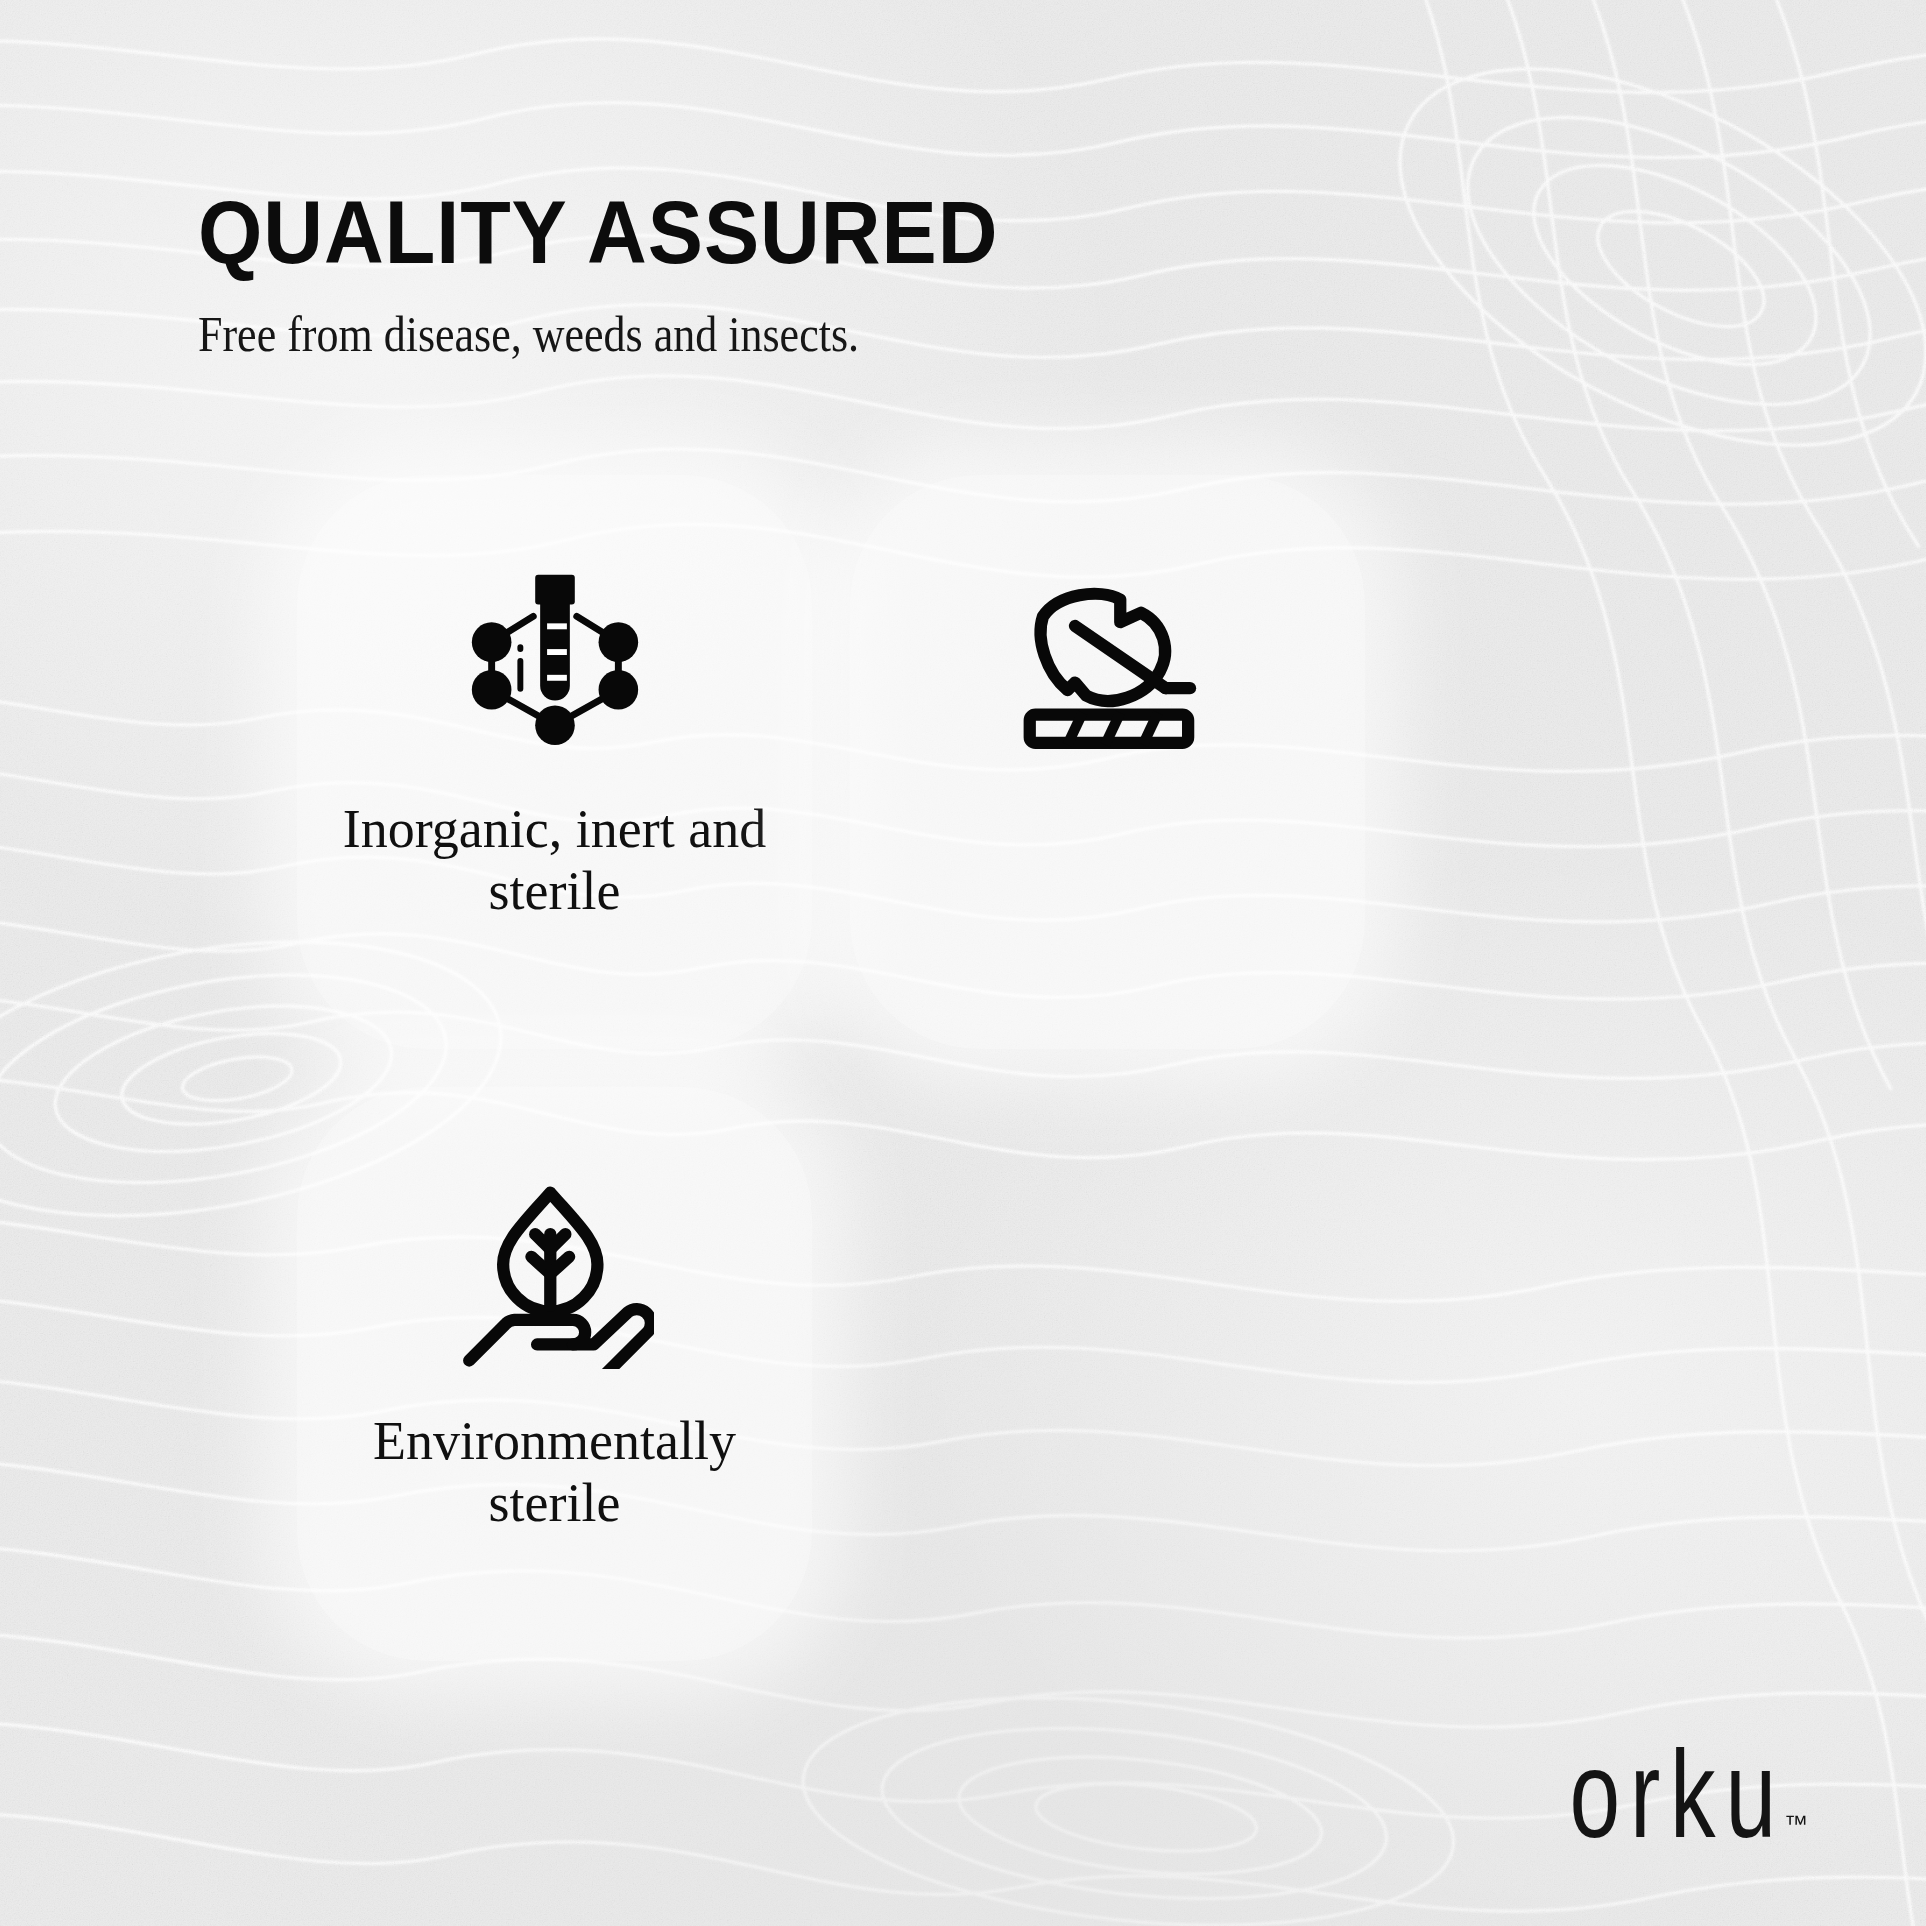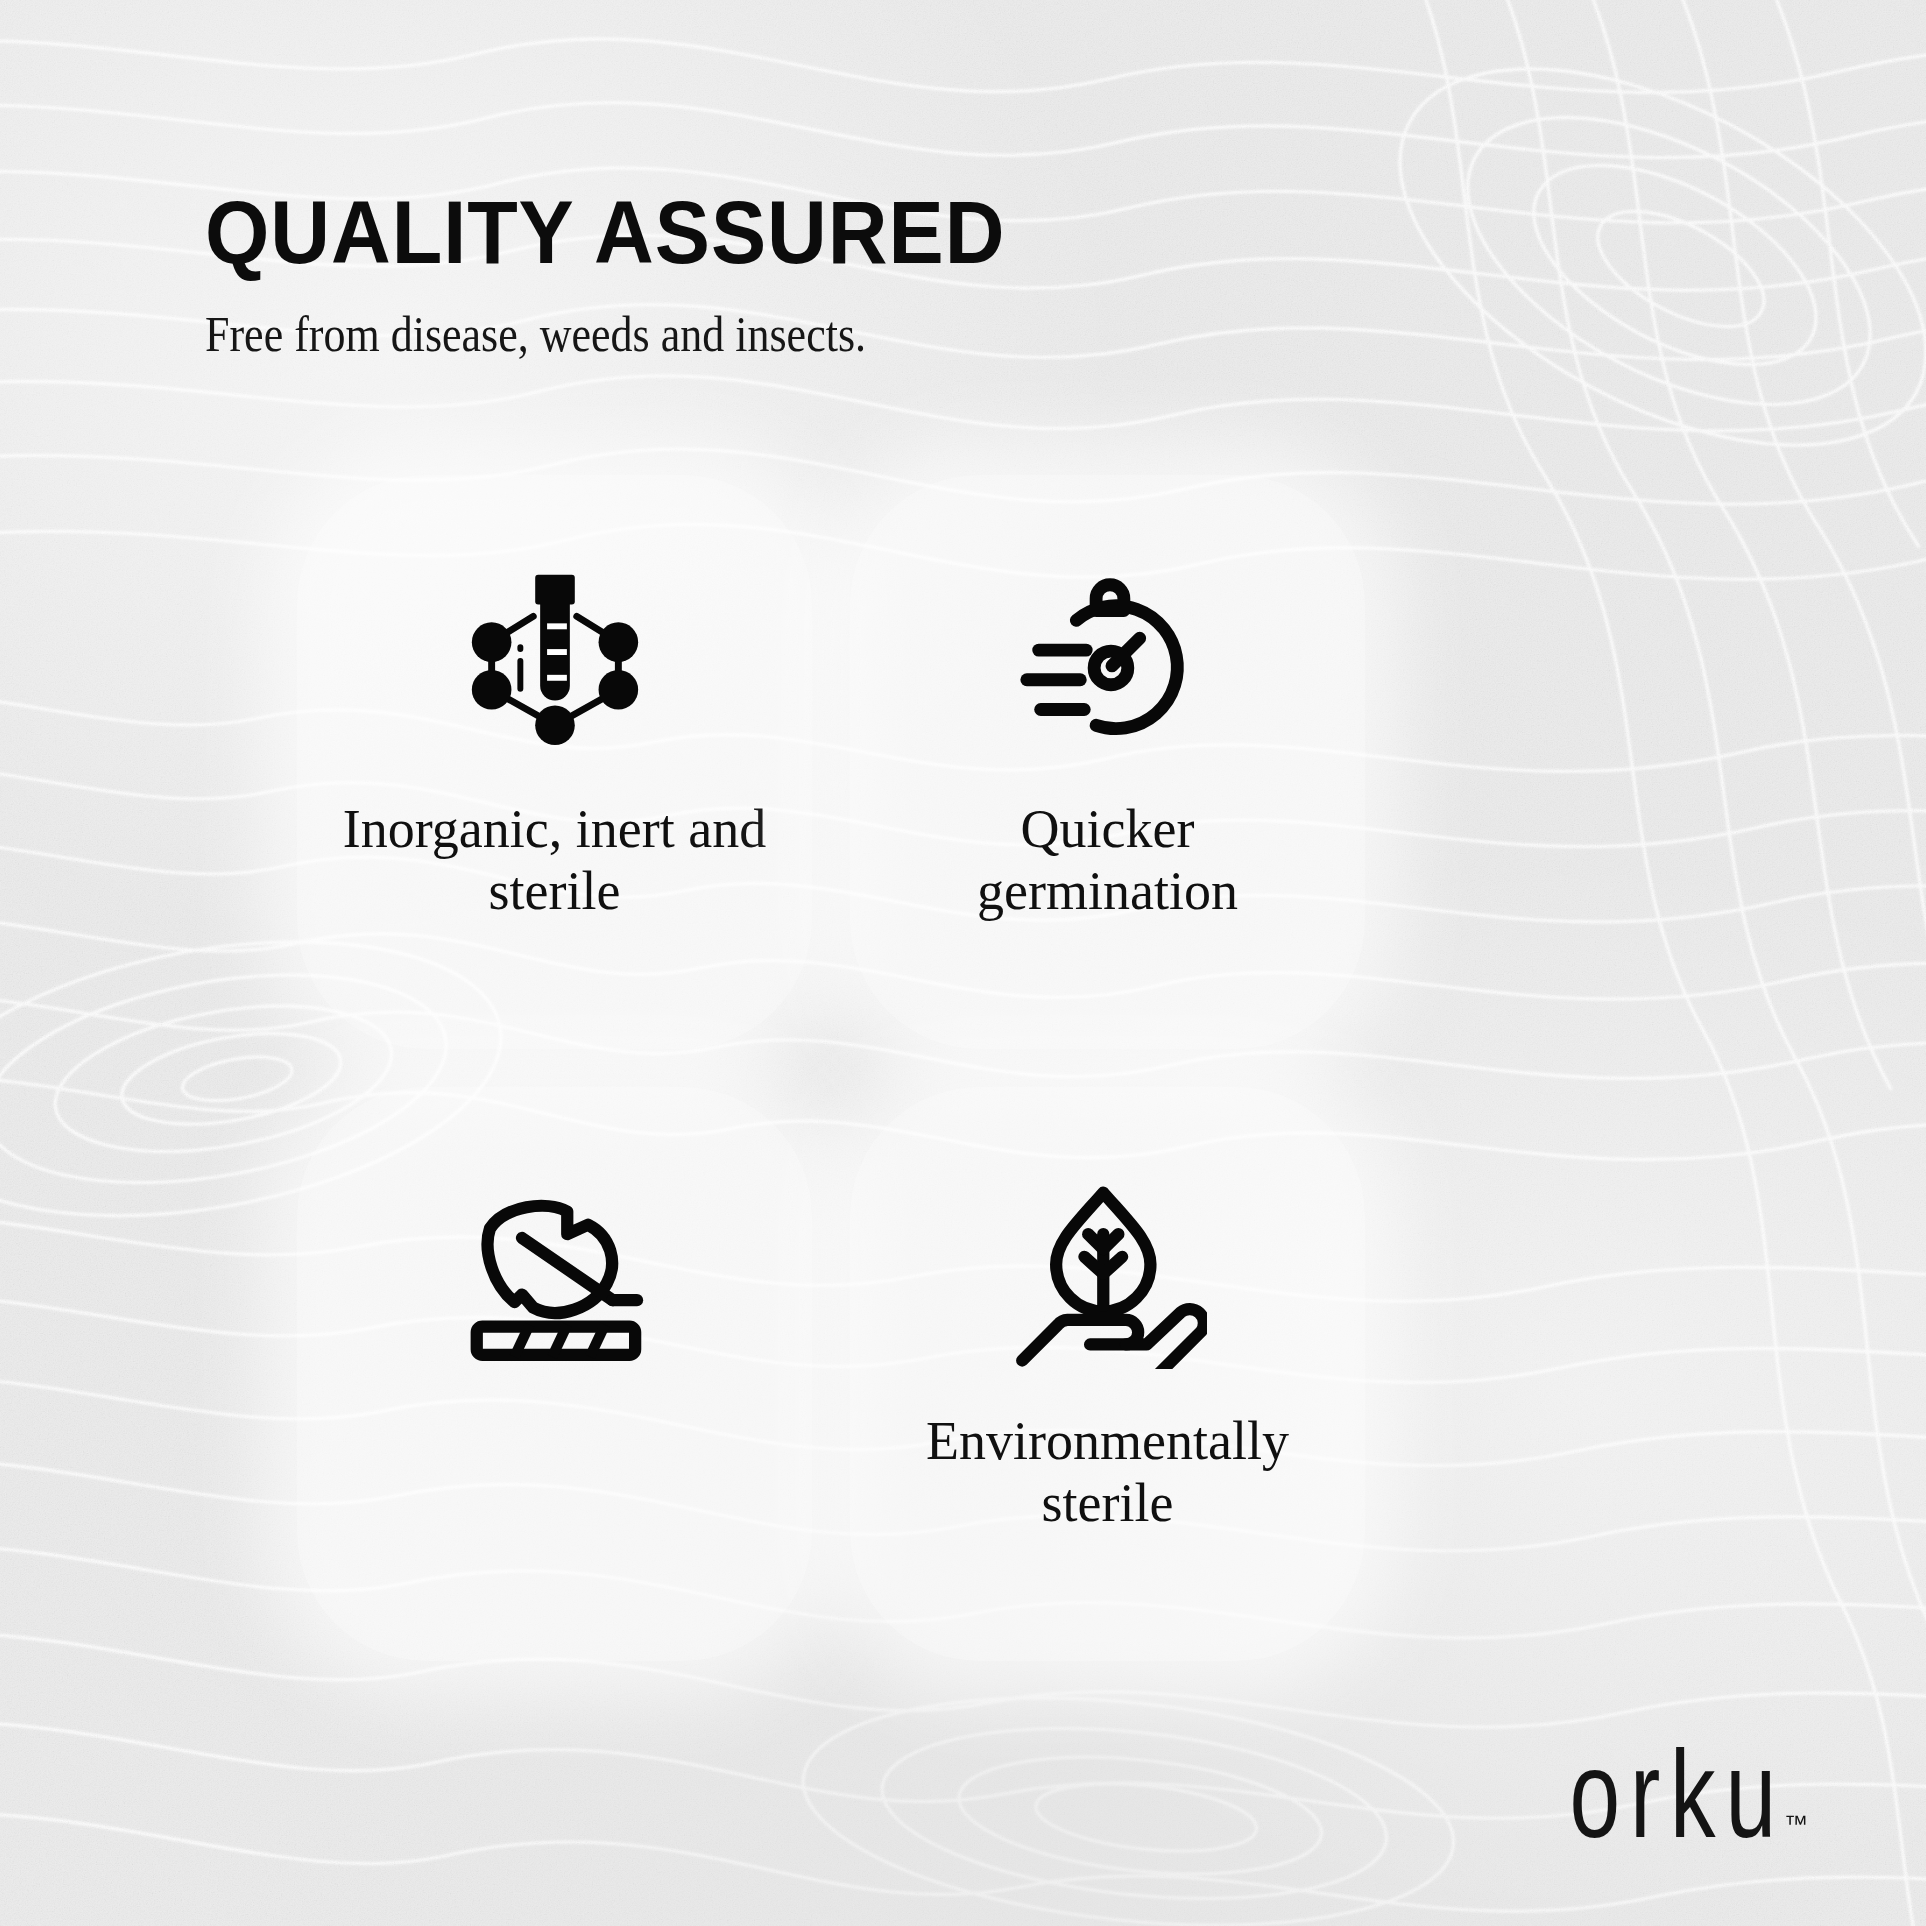--- a/index.html
+++ b/index.html
@@ -45,21 +45,21 @@
     background:
       radial-gradient(ellipse 55% 45% at 20% 18%, rgba(255,255,255,.55), rgba(255,255,255,0) 70%),
       radial-gradient(ellipse 50% 40% at 82% 72%, rgba(255,255,255,.40), rgba(255,255,255,0) 70%),
       radial-gradient(ellipse 60% 50% at 55% 95%, rgba(226,226,226,.45), rgba(255,255,255,0) 70%);
     pointer-events: none;
   }
 
   
   .header {
     position: absolute;
-    left: 205px;
+    left: 198px;
     top: 188px;
     width: 1089px;
   }
 
   .title {
     font-family: "Liberation Sans", sans-serif;
     font-weight: 700;
     font-size: 89px;
     line-height: 1;
     letter-spacing: 1px;
@@ -306,43 +306,20 @@
 
           <g fill="#080808">
             <rect x="62" y="86" width="6" height="8" rx="3"></rect>
             <rect x="62" y="100" width="6" height="34" rx="3"></rect>
           </g>
         </svg>
       </div>
       <div class="card-label">Inorganic, inert and sterile</div>
     </div>
 
-    <div class="card">
-      <div class="card-icon">
-        <svg width="198" height="198" viewBox="0 0 200 200" aria-hidden="true">
-          <g fill="none" stroke="#080808" stroke-width="13" stroke-linecap="round" stroke-linejoin="round">
-
-            <path d="M68 62 A62 62 0 1 1 88 168"></path>
-
-            <path d="M88 40 a14 14 0 0 1 28 0 v12 h-28 z"></path>
-
-            <path d="M104 108 L132 80"></path>
-          </g>
-
-          <circle cx="103" cy="110" r="17" fill="none" stroke="#080808" stroke-width="13"></circle>
-
-          <g stroke="#080808" stroke-width="13" stroke-linecap="round">
-            <line x1="30" y1="92" x2="78" y2="92"></line>
-            <line x1="18" y1="122" x2="72" y2="122"></line>
-            <line x1="32" y1="152" x2="76" y2="152"></line>
-          </g>
-        </svg>
-      </div>
-      <div class="card-label">Quicker germination</div>
-    </div>
 
     <div class="card">
       <div class="card-icon">
         <svg width="208" height="198" viewBox="0 0 210 200" aria-hidden="true">
           <g fill="none" stroke="#080808" stroke-width="13" stroke-linecap="round" stroke-linejoin="round">
 
             <path d="M36 56
                      C52 32 96 26 118 38
                      L118 62
                      L140 52

